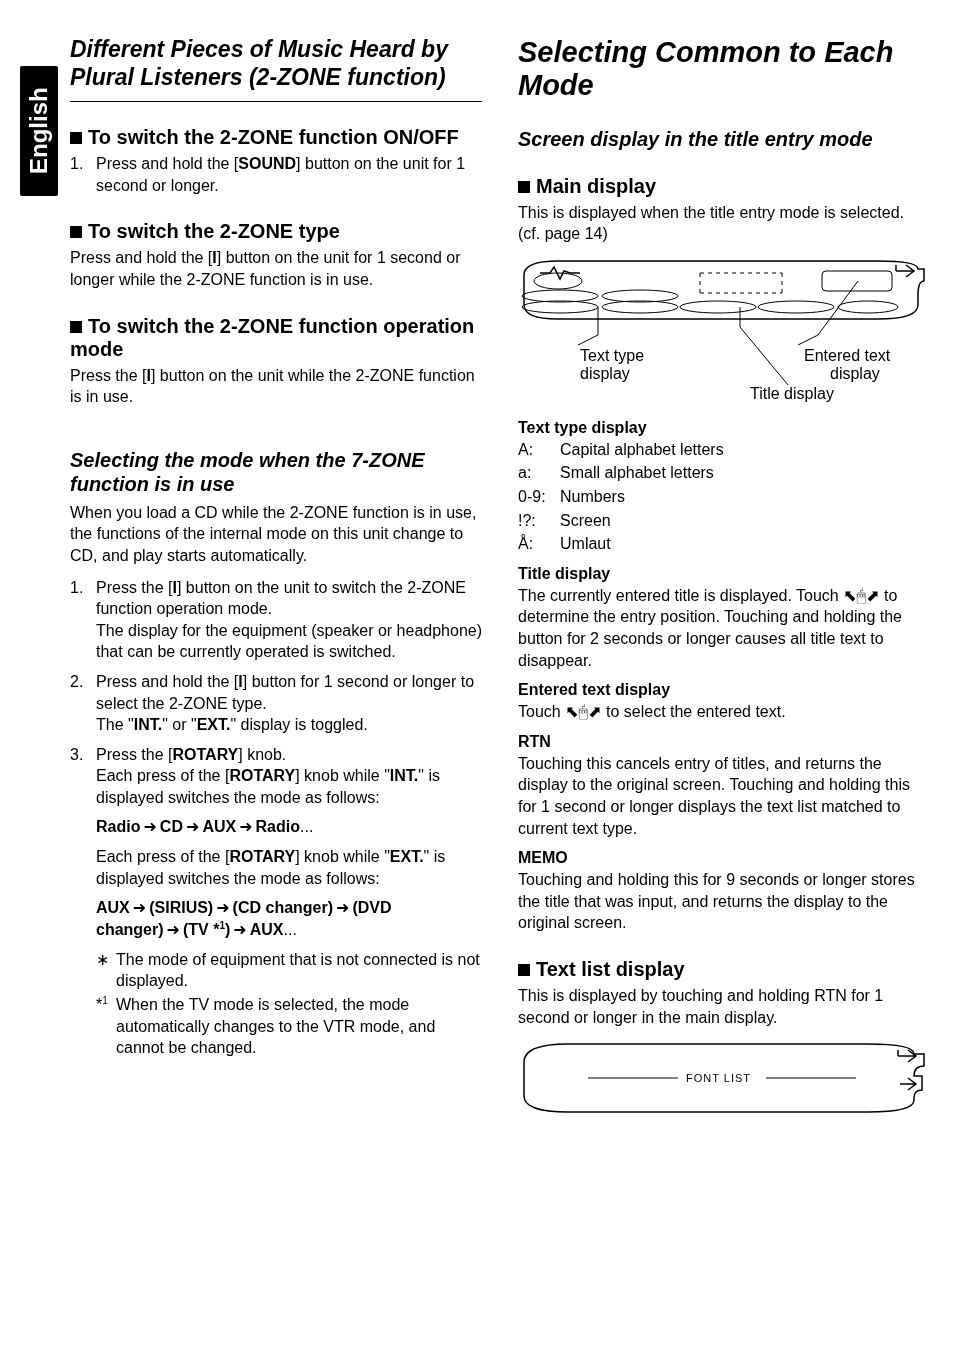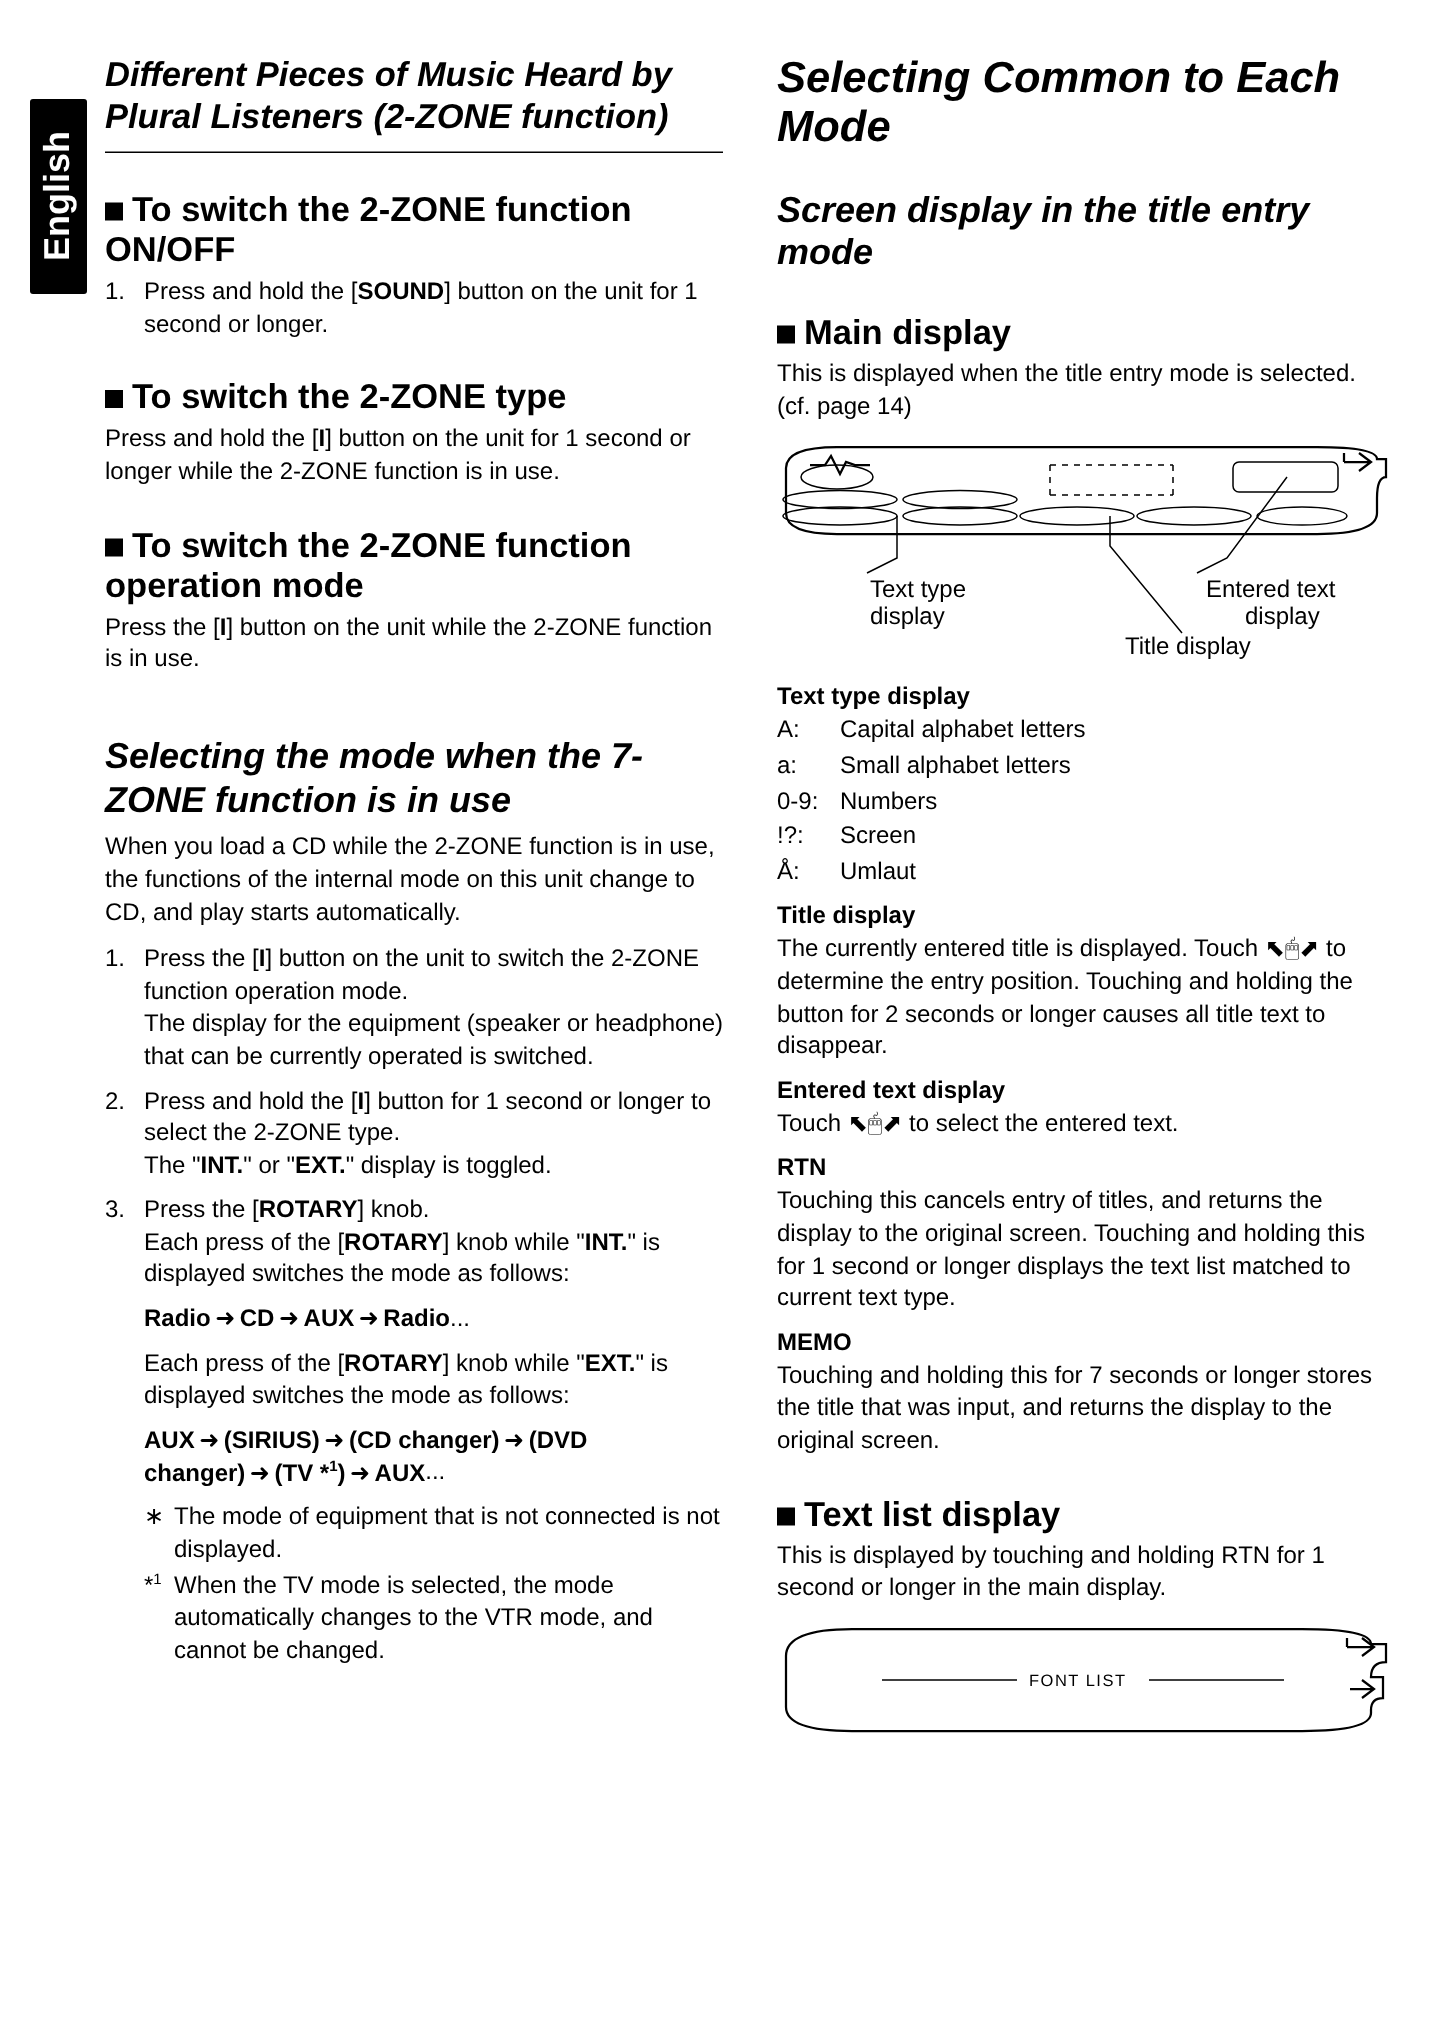--- a/index.html
+++ b/index.html
@@ -48,32 +48,32 @@
     line-height: 1.2;
   }
   .chapter-title {
     font-size: 29px;
     font-style: italic;
     font-weight: bold;
     line-height: 1.15;
     margin-bottom: 24px;
   }
   .sub-title {
-    font-size: 24px;
+    font-size: 20px;
     font-style: italic;
     font-weight: bold;
     line-height: 1.2;
     margin-bottom: 6px;
   }
   .hr {
     border-top: 1px solid #000;
     margin-bottom: 8px;
   }
   .h4 {
-    font-size: 23px;
+    font-size: 20px;
     font-weight: bold;
     margin-top: 24px;
     margin-bottom: 4px;
   }
   .h4 .sq {
     display: inline-block;
     width: 12px;
     height: 12px;
     background: #000;
     margin-right: 6px;
@@ -265,21 +265,21 @@
     <div class="para-head">Title display</div>
     <div class="body-text">The currently entered title is displayed. Touch ⬉🖱⬈ to determine the entry position. Touching and holding the button for 2 seconds or longer causes all title text to disappear.</div>
 
     <div class="para-head">Entered text display</div>
     <div class="body-text">Touch ⬉🖱⬈ to select the entered text.</div>
 
     <div class="para-head">RTN</div>
     <div class="body-text">Touching this cancels entry of titles, and returns the display to the original screen. Touching and holding this for 1 second or longer displays the text list matched to current text type.</div>
 
     <div class="para-head">MEMO</div>
-    <div class="body-text">Touching and holding this for 7 seconds or longer stores the title that was input, and returns the display to the original screen.</div>
+    <div class="body-text">Touching and holding this for 9 seconds or longer stores the title that was input, and returns the display to the original screen.</div>
 
     <div class="h4"><span class="sq"></span><span>Text list display</span></div>
     <div class="body-text">This is displayed by touching and holding RTN for 1 second or longer in the main display.</div>
 
     <div class="figure-wrap">
       <svg width="412" height="80" viewBox="0 0 412 80">
         <path d="M 6 24 Q 6 6 50 6 L 350 6 Q 396 6 396 16 L 406 16 L 406 28 Q 396 28 396 38 L 404 38 L 404 52 Q 396 52 396 60 L 396 62 Q 396 74 350 74 L 50 74 Q 6 74 6 58 Z" fill="none" stroke="#000" stroke-width="1.5"></path>
         <line x1="70" y1="40" x2="160" y2="40" stroke="#000" stroke-width="1"></line>
         <line x1="248" y1="40" x2="338" y2="40" stroke="#000" stroke-width="1"></line>
         <text x="168" y="44" font-size="11" font-family="Arial" letter-spacing="1">FONT LIST</text>

